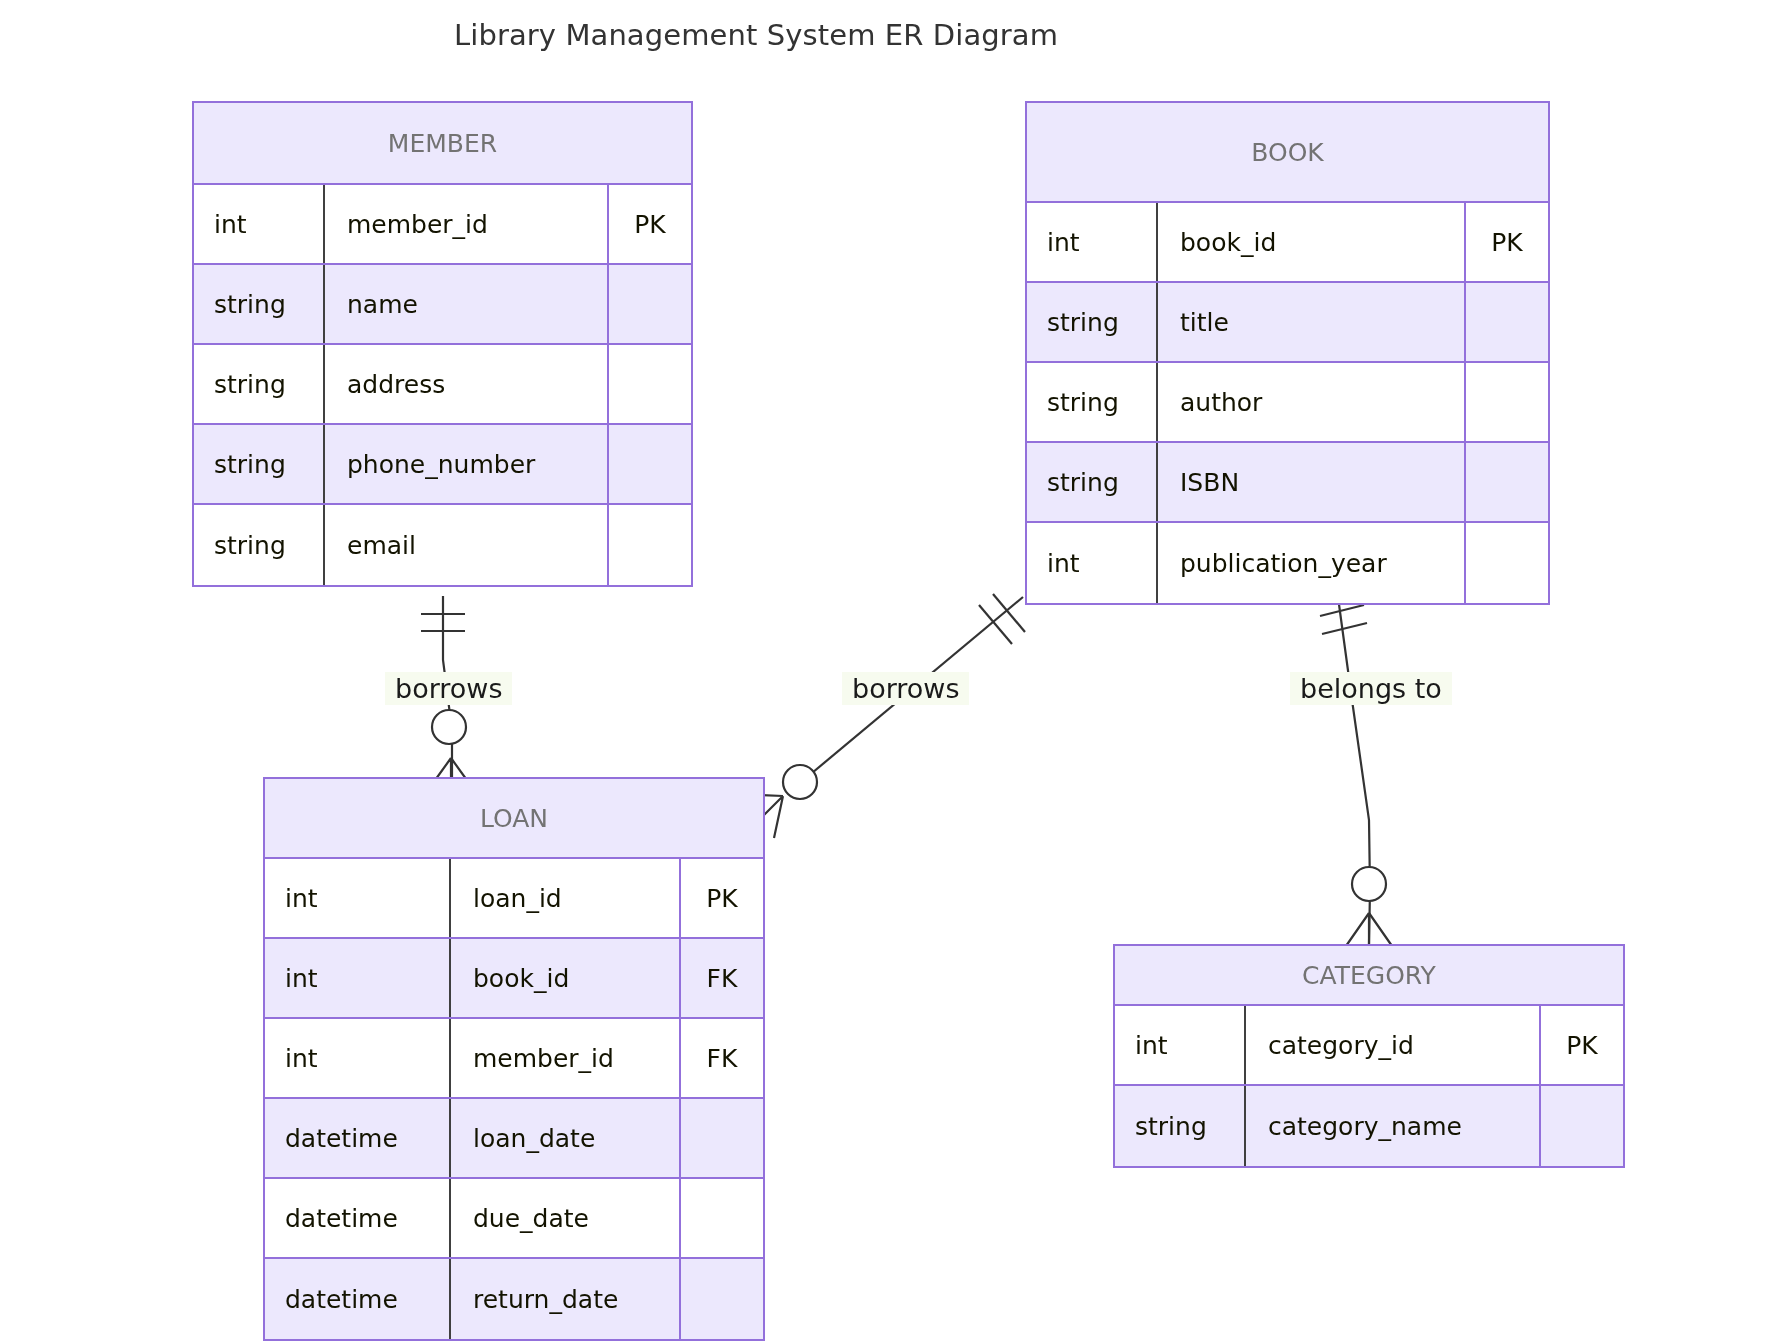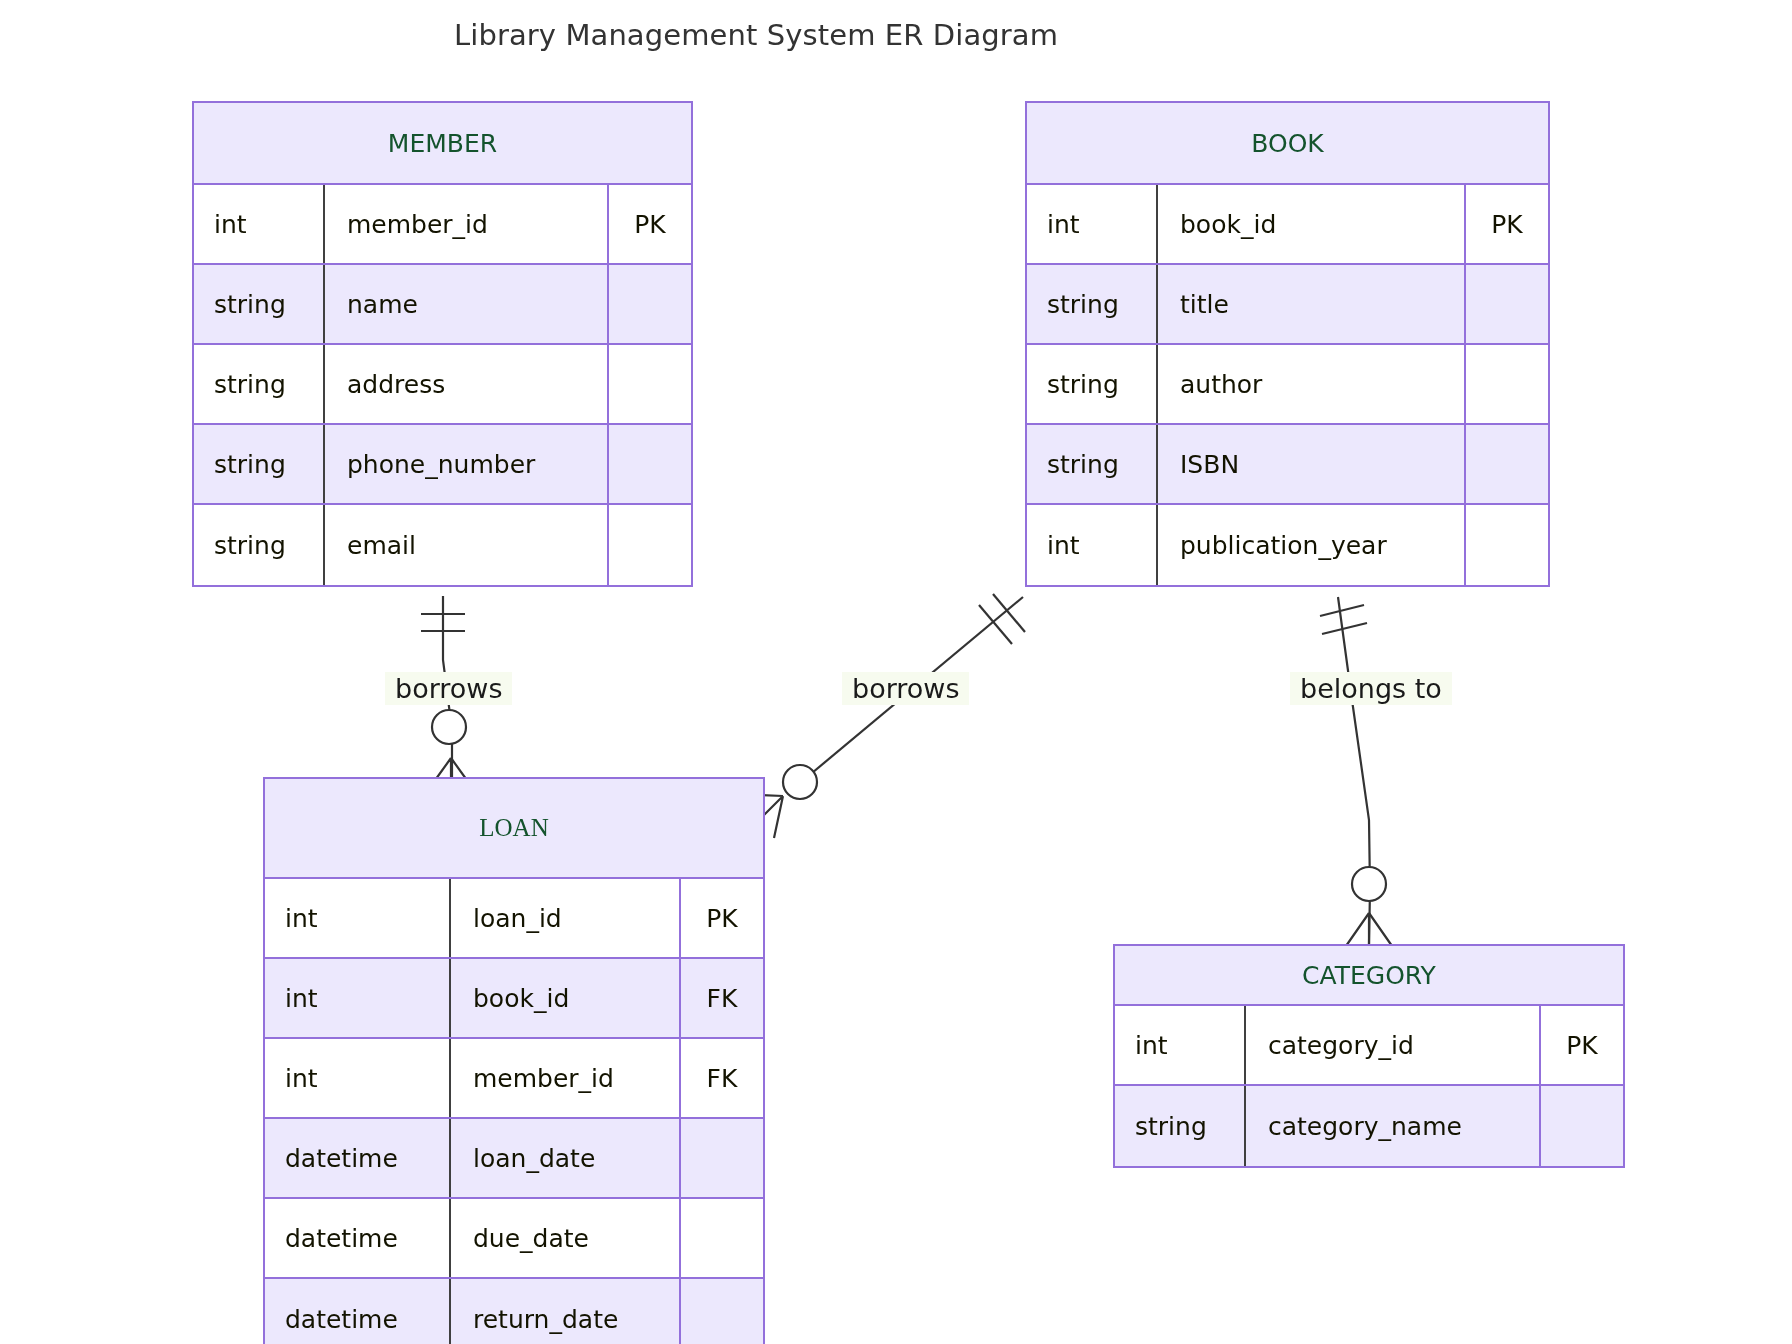--- a/index.html
+++ b/index.html
@@ -68,21 +68,21 @@
     position: absolute;
     border: 2px solid #9370db;
     box-sizing: border-box;
     background: #ffffff;
   }
   .entity-header {
     background: #ece8fd;
     border-bottom: 2px solid #9370db;
     text-align: left;
     font-size: 25px;
-    color: #14532d;
+    color: #737373;
     font-family: "DejaVu Sans", sans-serif;
     display: flex;
     align-items: center;
     justify-content: center;
     box-sizing: border-box;
   }
   .attr-row {
     display: flex;
     border-bottom: 2px solid #9370db;
     box-sizing: border-box;
@@ -118,26 +118,26 @@
     justify-content: center;
   }
 
   
   #entity-member { left: 192px; top: 101px; width: 501px; }
   #entity-member .entity-header { height: 82px; }
   #entity-member .attr-type { width: 131px; }
   #entity-member .attr-key  { width: 82px; }
 
   #entity-book { left: 1025px; top: 101px; width: 525px; }
-  #entity-book .entity-header { height: 82px; }
+  #entity-book .entity-header { height: 100px; }
   #entity-book .attr-type { width: 131px; }
   #entity-book .attr-key  { width: 82px; }
 
   #entity-loan { left: 263px; top: 777px; width: 502px; }
-  #entity-loan .entity-header { height: 100px; font-family: Liberation Serif, serif; }
+  #entity-loan .entity-header { height: 80px; }
   #entity-loan .attr-type { width: 186px; }
   #entity-loan .attr-key  { width: 82px; }
 
   #entity-category { left: 1113px; top: 944px; width: 512px; }
   #entity-category .entity-header { height: 60px; }
   #entity-category .attr-type { width: 131px; }
   #entity-category .attr-key  { width: 82px; }
 </style>
 </head>
 <body>

